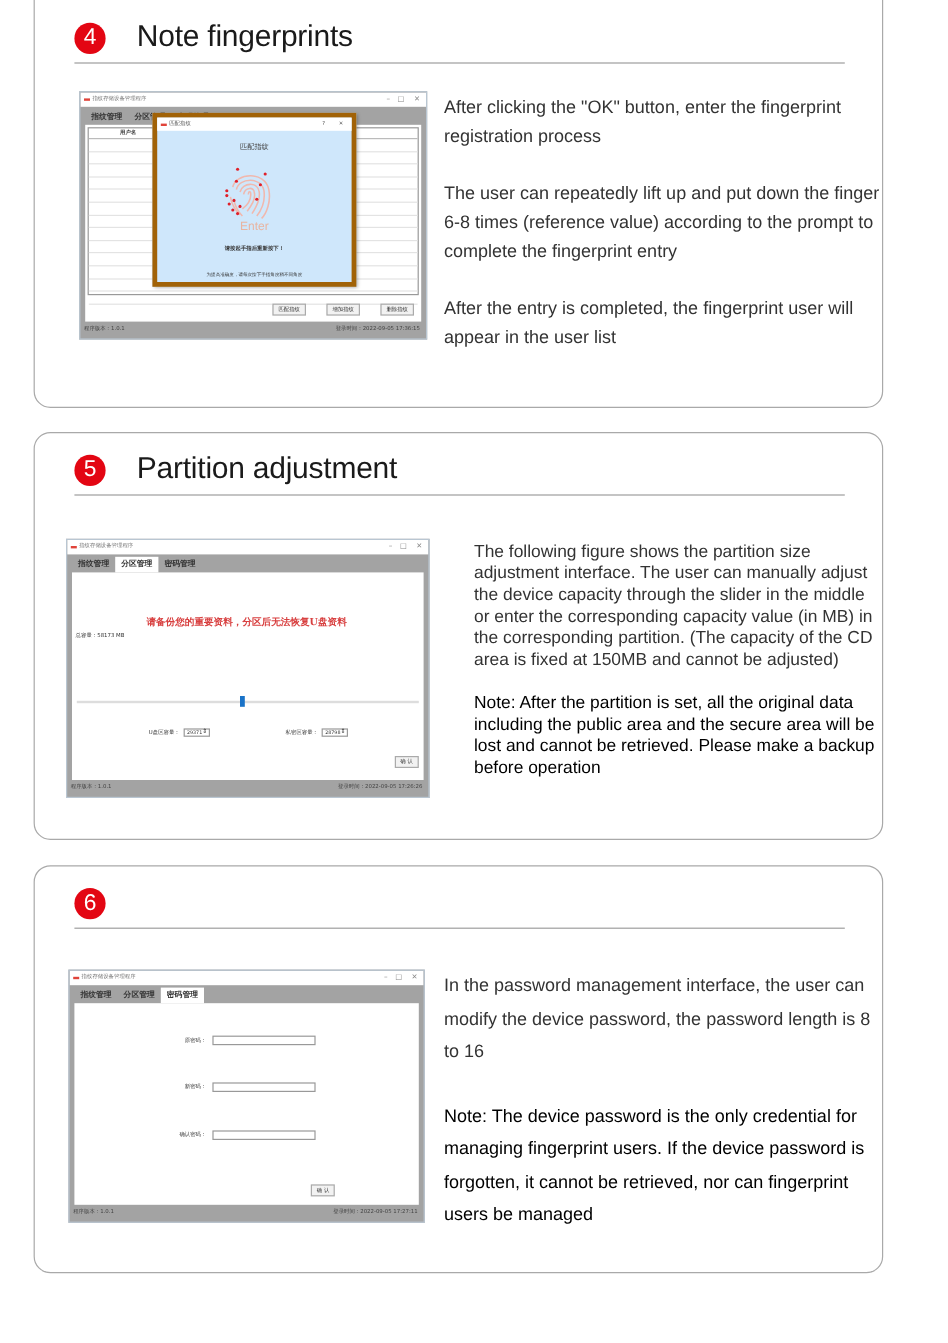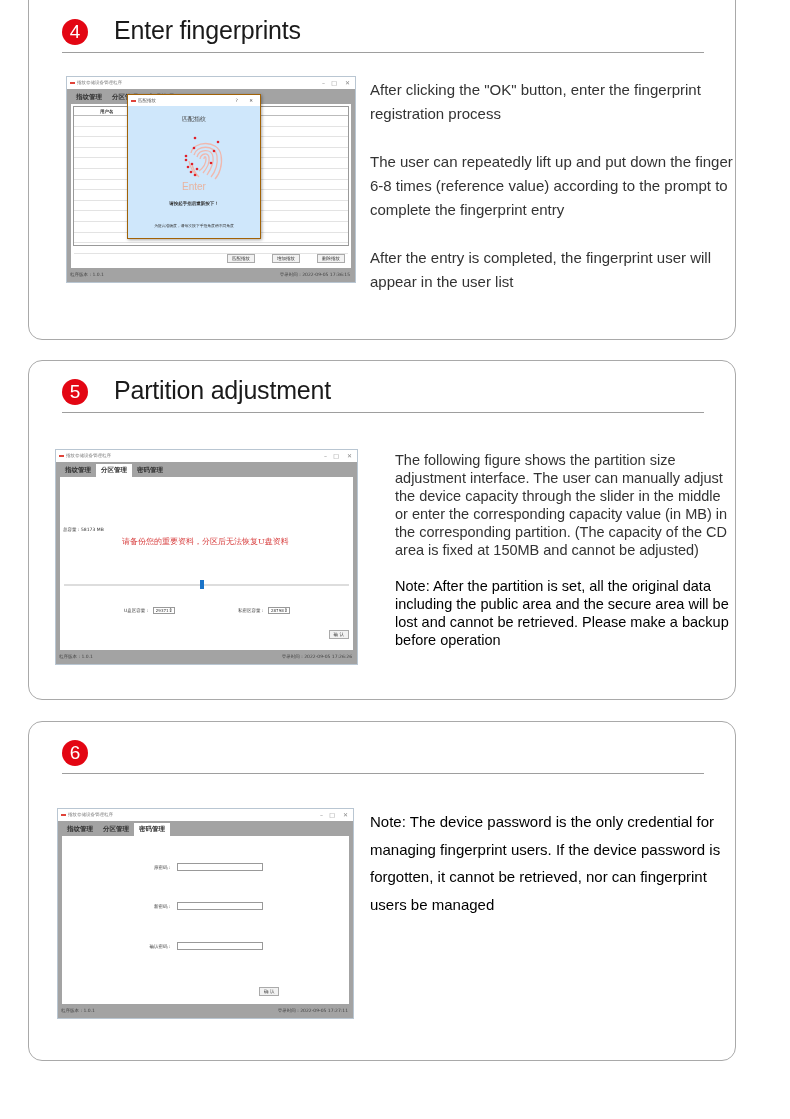--- a/index.html
+++ b/index.html
@@ -59,34 +59,34 @@
   .statusbar { position: absolute; left: 3px; right: 3px; bottom: 2px; height: 10px; font-size: 4.5px; line-height: 10px; color: #444; }
   .statusbar .right { position: absolute; right: 2px; top: 0; }
 
   
   .utable { position: absolute; left: 2px; right: 2px; top: 2px; bottom: 22px; border: 1px solid #999; }
   .utable .hdr { height: 9px; border-bottom: 1px solid #bbb; font-size: 4.5px; line-height: 9px; padding-left: 26px; font-weight: bold; }
   .utable .row { height: 10.6px; border-bottom: 1px solid #e3e3e3; }
   .w1-btns { position: absolute; bottom: 5px; right: 6px; display: flex; gap: 17px; }
   .mini-btn { font-size: 4.5px; border: 1px solid #aaa; background: #f2f2f2; padding: 1px 4px; color: #333; }
 
-  .dialog { position: absolute; left: 60px; top: 17px; width: 134px; height: 145px; background: #cfe7fb; border: 1px solid #a16207; box-shadow: 1px 1px 3px rgba(0,0,0,0.35); }
+  .dialog { position: absolute; left: 60px; top: 17px; width: 170px; height: 145px; background: #cfe7fb; border: 4px solid #a16207; box-shadow: 1px 1px 3px rgba(0,0,0,0.35); }
   .dialog .dtitle { height: 11px; background: #fff; font-size: 4.5px; line-height: 11px; padding-left: 10px; position: relative; color: #555; }
   .dialog .dtitle .app-icon { position: absolute; left: 3px; top: 5px; width: 5px; height: 2px; background: #e0443a; }
   .dialog .dtitle .q { position: absolute; right: 22px; }
   .dialog .dtitle .x { position: absolute; right: 7px; }
   .d-head { text-align: center; font-size: 6px; margin-top: 9px; color: #444; }
   .fp { position: absolute; left: 55px; top: 38px; width: 45px; height: 50px; }
   .enter-word { position: absolute; left: 0; right: 0; top: 86px; text-align: center; font-size: 10px; color: #e8b4a0; font-family: "Liberation Sans", sans-serif; }
   .d-prompt { position: absolute; left: 0; right: 0; top: 106px; text-align: center; font-size: 4.5px; font-weight: bold; }
   .d-hint { position: absolute; left: 0; right: 0; top: 128px; text-align: center; font-size: 3.8px; }
 
   
   .p-cap { position: absolute; left: 3px; top: 50px; font-size: 4.5px; }
-  .p-warning { position: absolute; left: 62px; top: 59px; font-size: 8px; color: #d84040; font-family: "DejaVu Serif", serif; }
+  .p-warning { position: absolute; left: 62px; top: 36px; font-size: 8px; color: #d84040; font-family: "DejaVu Serif", serif; font-weight: bold; }
   .slider-track { position: absolute; left: 4px; right: 4px; top: 107px; height: 2px; background: #ddd; }
   .slider-thumb { position: absolute; left: 140px; top: 103px; width: 4px; height: 9px; background: #1a73c8; }
   .p-field { position: absolute; top: 130px; font-size: 4.5px; display: flex; align-items: center; gap: 3px; }
   .p-field.pub { left: 64px; } .p-field.sec { left: 178px; }
   .spin { border: 1px solid #999; width: 22px; height: 7px; font-size: 4px; line-height: 6px; padding-left: 2px; position: relative; }
   .spin::after { content: "⇕"; position: absolute; right: 1px; top: -1px; font-size: 5px; }
   .p-ok { position: absolute; right: 4px; top: 153px; }
 
   
   .pw-row { position: absolute; left: 80px; display: flex; align-items: center; gap: 5px; font-size: 4.5px; }
@@ -94,21 +94,21 @@
   .pw-input { width: 86px; height: 8px; border: 1px solid #999; background: #fff; }
   .pw-row.r1 { top: 27px; } .pw-row.r2 { top: 66px; } .pw-row.r3 { top: 106px; }
   .pw-ok { position: absolute; left: 197px; top: 151px; }
 </style>
 </head>
 <body>
 
 <section class="panel panel-1">
   <div class="heading">
     <span class="badge">4</span>
-    <span class="heading-title">Enter fingerprints</span>
+    <span class="heading-title">Note fingerprints</span>
   </div>
 
   <div class="win win-1">
     <div class="titlebar">
       <span class="app-icon"></span>
       <span>指纹存储设备管理程序</span>
       <span class="wbtn min">–</span>
       <span class="wbtn max">□</span>
       <span class="wbtn close">✕</span>
     </div>
@@ -271,15 +271,16 @@
       </div>
       <span class="mini-btn pw-ok">确 认</span>
     </div>
     <div class="statusbar">
       <span>程序版本：1.0.1</span>
       <span class="right">登录时间：2022-09-05 17:27:11</span>
     </div>
   </div>
 
   <div class="desc desc-3">
+    <p>In the password management interface, the user can modify the device password, the password length is 8 to 16</p>
     <p class="note">Note: The device password is the only credential for managing fingerprint users. If the device password is forgotten, it cannot be retrieved, nor can fingerprint users be managed</p>
   </div>
 </section>
 
 </body></html>

